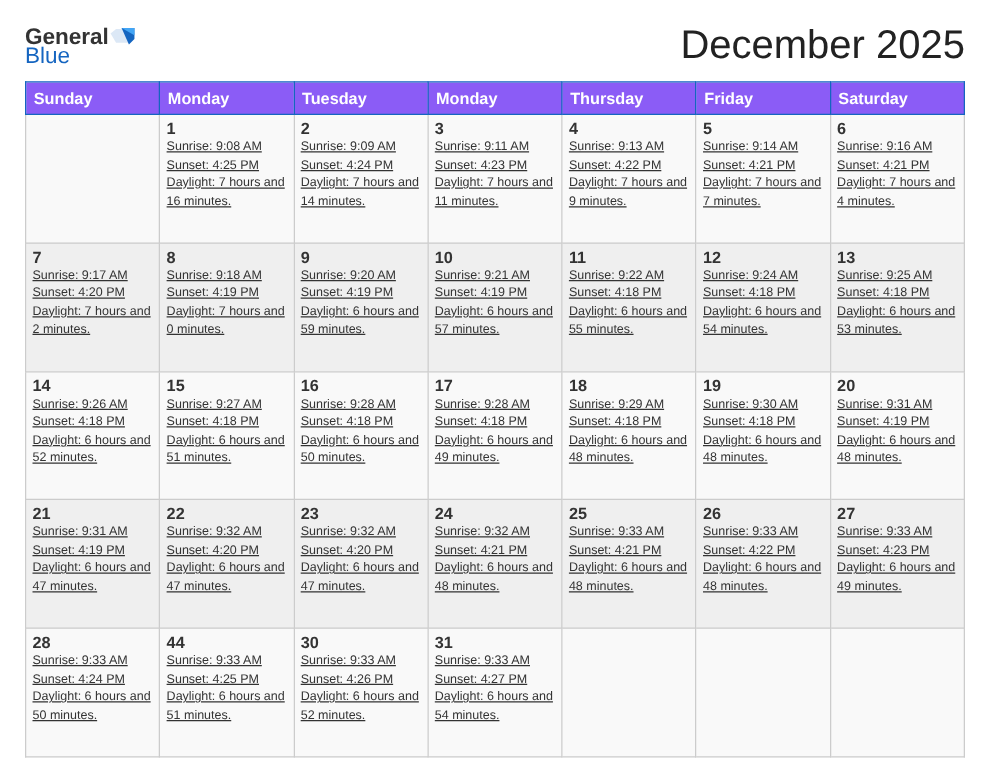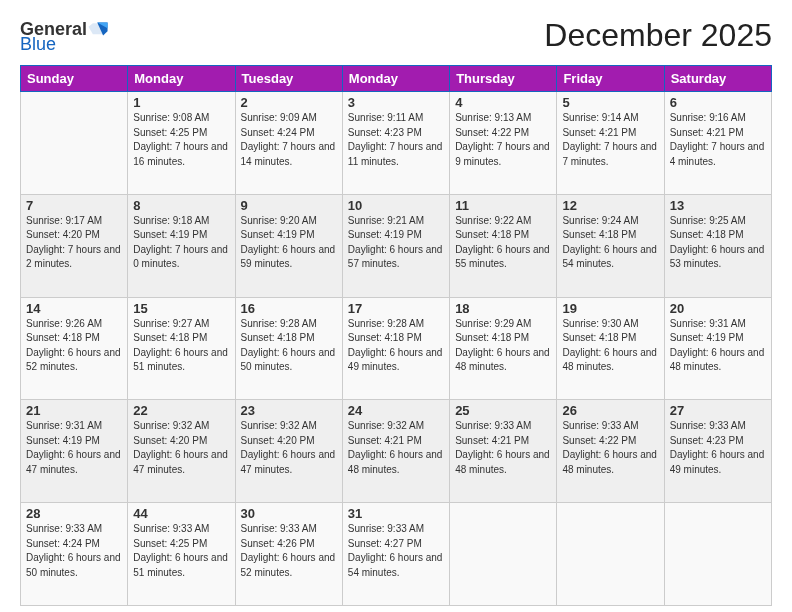--- a/index.html
+++ b/index.html
@@ -46,21 +46,21 @@
     .location {
       font-size: 15px;
       color: #555;
     }
     .calendar {
       width: 100%;
       border-collapse: collapse;
       flex: 1;
     }
     .calendar thead tr th {
-      background-color: #a21caf;
+      background-color: #8b5cf6;
       color: #fff;
       font-size: 13px;
       font-weight: bold;
       padding: 5px 6px;
       text-align: left;
       border: 1px solid #1565c0;
     }
     .calendar tbody tr td {
       border: 1px solid #ccc;
       vertical-align: top;
@@ -80,20 +80,21 @@
     .day-num {
       font-size: 13px;
       font-weight: bold;
       margin-bottom: 1px;
       display: block;
     }
     .day-info {
       font-size: 10px;
       line-height: 1.45;
       color: #333;
+      text-decoration: underline;
     }
   </style>
 </head>
 <body>
 
 <div class="page">
   <div class="header">
     <div class="logo">
       <div style="display:flex;flex-direction:column;align-items:flex-start;">
         <div style="display:flex;align-items:center;">

